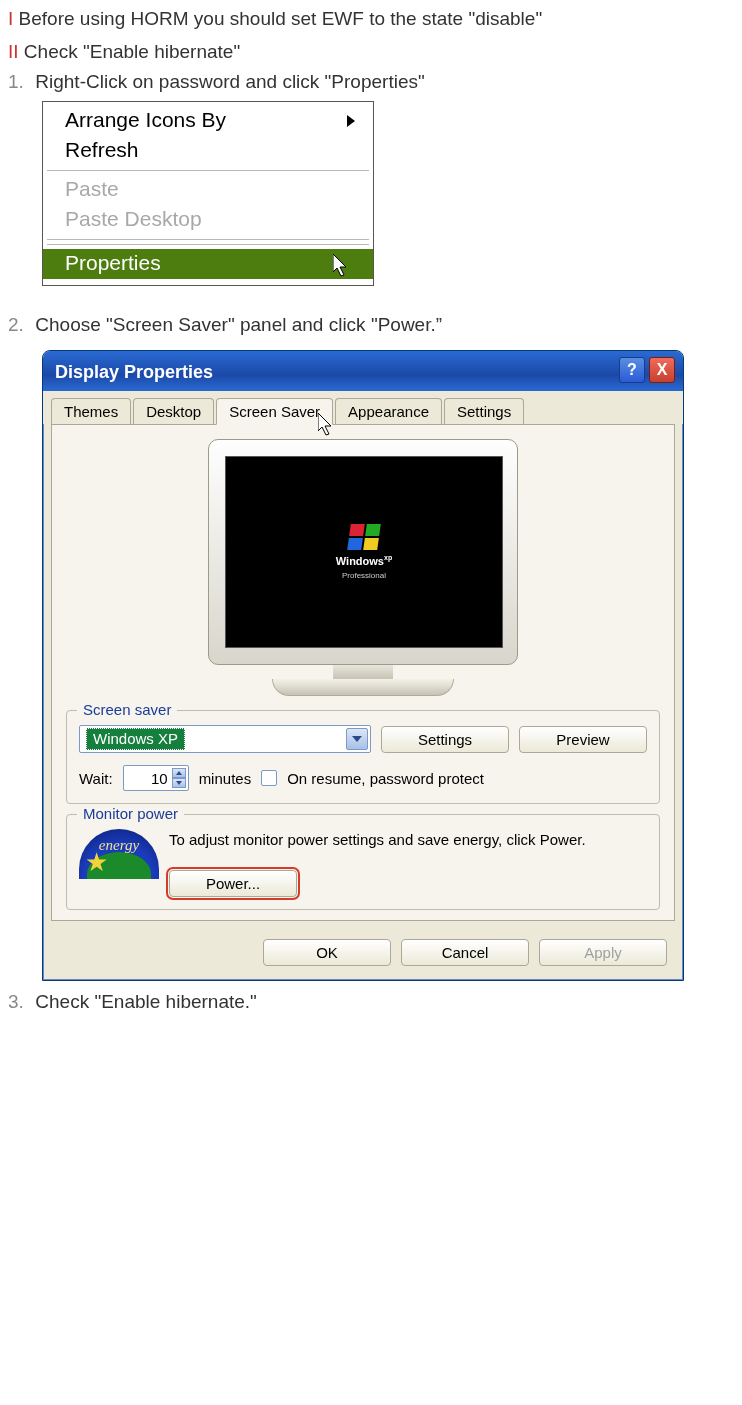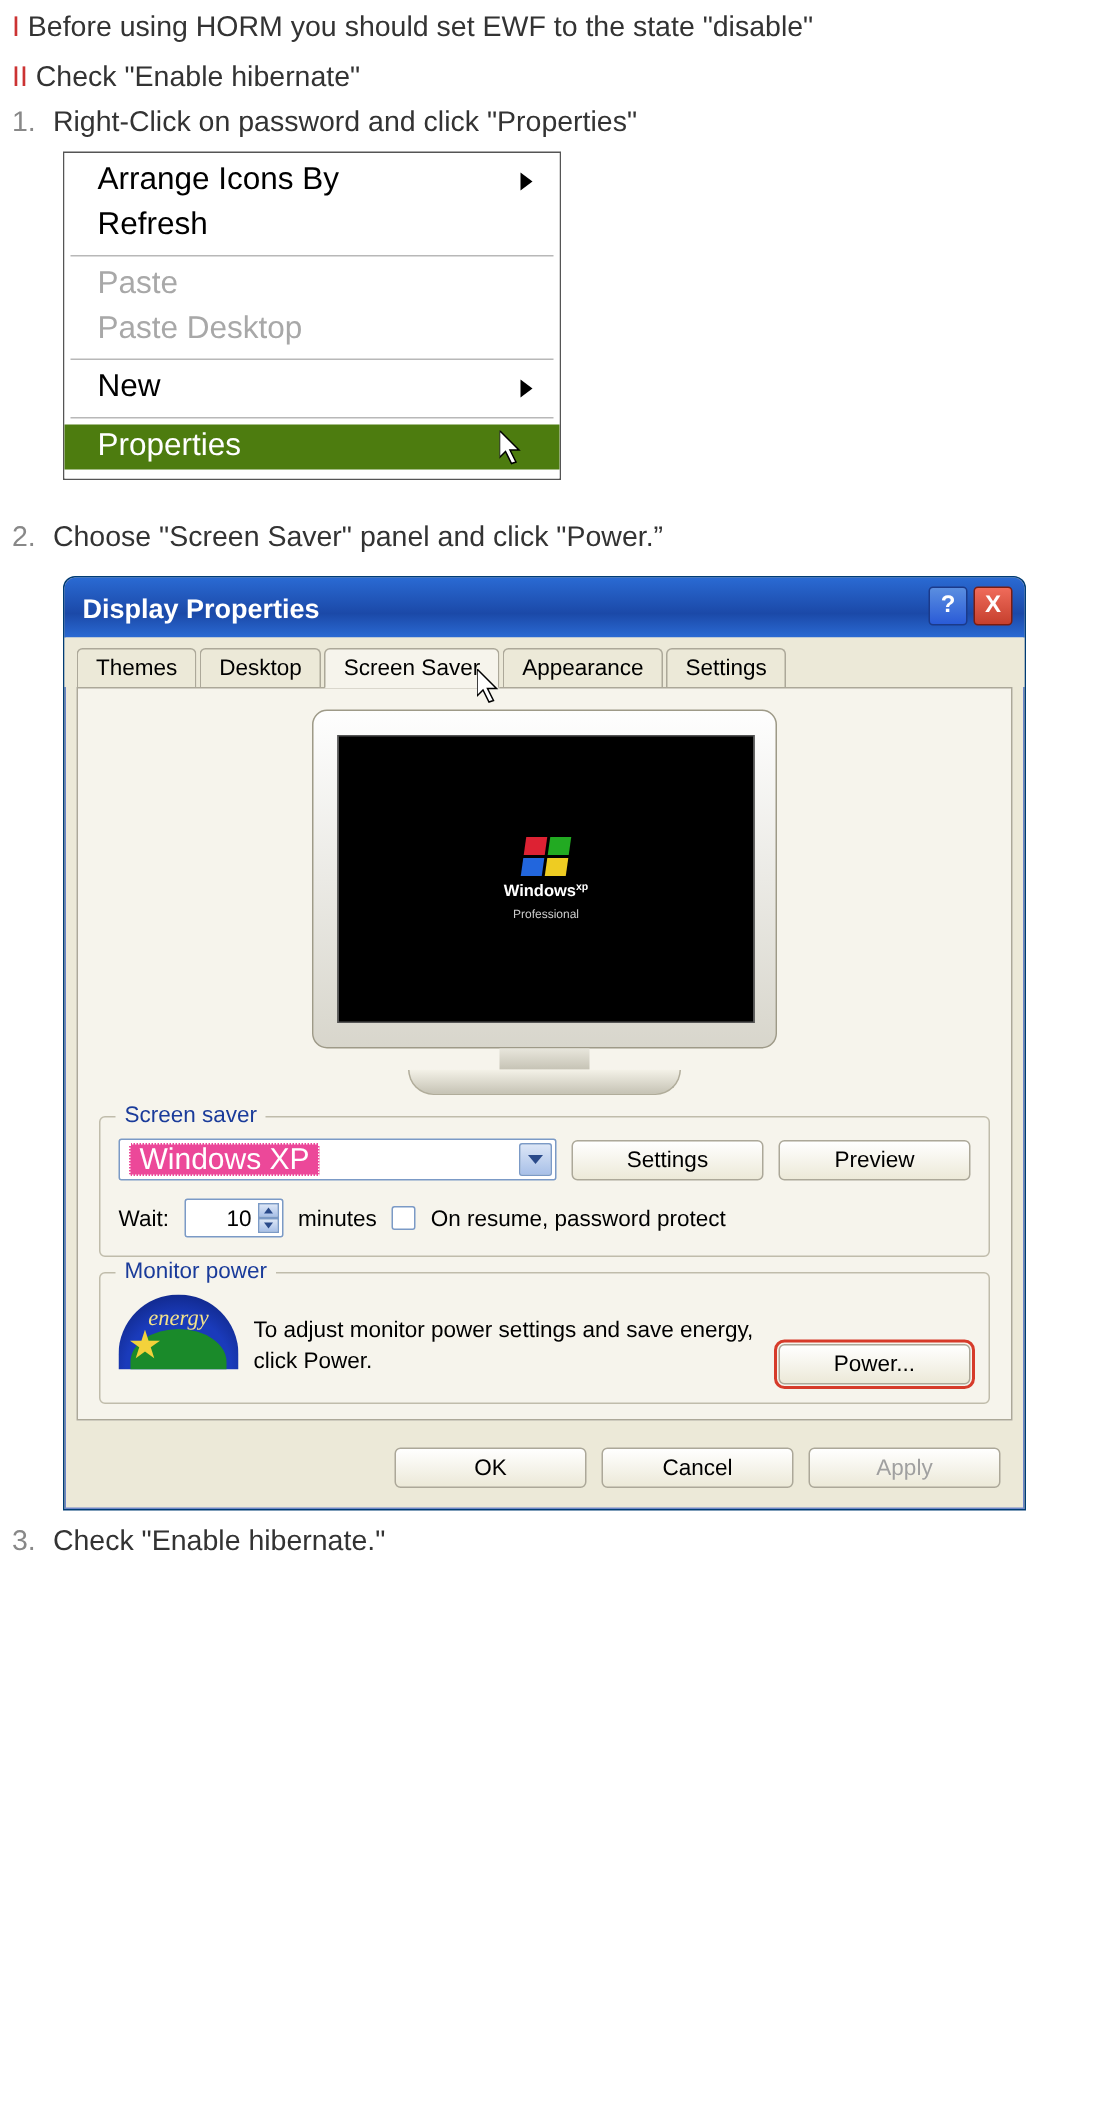--- a/index.html
+++ b/index.html
@@ -243,25 +243,25 @@
     background: #ffffff;
     border: 1px solid #7b9ac6;
     border-radius: 2px;
     height: 26px;
     display: flex;
     align-items: center;
     position: relative;
     padding: 0 6px;
   }
   .xp-select-sel {
-    background: #ec4899;
+    background: #15803d;
     color: #fff;
     padding: 0 6px;
     border: 1px dotted #fff;
-    font-size: 20px;
+    font-size: 15px;
     line-height: 20px;
   }
   .xp-select-btn {
     position: absolute;
     right: 2px; top: 2px;
     width: 20px; height: 20px;
     background: linear-gradient(#dce6f6,#a8c0e8);
     border: 1px solid #7b9ac6;
     border-radius: 2px;
     display:flex;align-items:center;justify-content:center;
@@ -390,24 +390,20 @@
         <span>Refresh</span>
       </div>
       <div class="ctx-sep"></div>
       <div class="ctx-item disabled">
         <span>Paste</span>
       </div>
       <div class="ctx-item disabled">
         <span>Paste Desktop</span>
       </div>
       <div class="ctx-sep"></div>
-      <div class="ctx-item">
-        <span>New</span>
-        <span class="ctx-arrow"></span>
-      </div>
       <div class="ctx-sep"></div>
       <div class="ctx-item selected" style="position:relative;">
         <span>Properties</span>
         <span class="ctx-cursor">
           <svg class="cursor-svg" viewBox="0 0 20 26">
               <polygon points="0,0 0,18 4,14 8,22 11,21 7,13 13,13" fill="#fff" stroke="#000" stroke-width="1"></polygon>
             </svg>
         </span>
       </div>
     </div>
@@ -495,21 +491,21 @@
 
       <div class="groupbox">
         <div class="group-title">Monitor power</div>
         <div class="row" style="align-items:flex-start;">
           <div class="energy-icon">
             <div class="sky"></div>
             <div class="land"></div>
             <div class="star">★</div>
             <div class="script">energy</div>
           </div>
-          <div style="flex:1; display:flex; flex-direction:row;margin-top:13px;">
+          <div style="flex:1; display:flex; flex-direction:column;">
             <div class="monitor-text">To adjust monitor power settings and save energy, click Power.</div>
             <div style="display:flex; justify-content:flex-start; margin-top:20px;">
               <div class="xp-btn highlight"><span>Power...</span></div>
             </div>
           </div>
         </div>
       </div>
     </div>
 
     <div class="btnbar">

